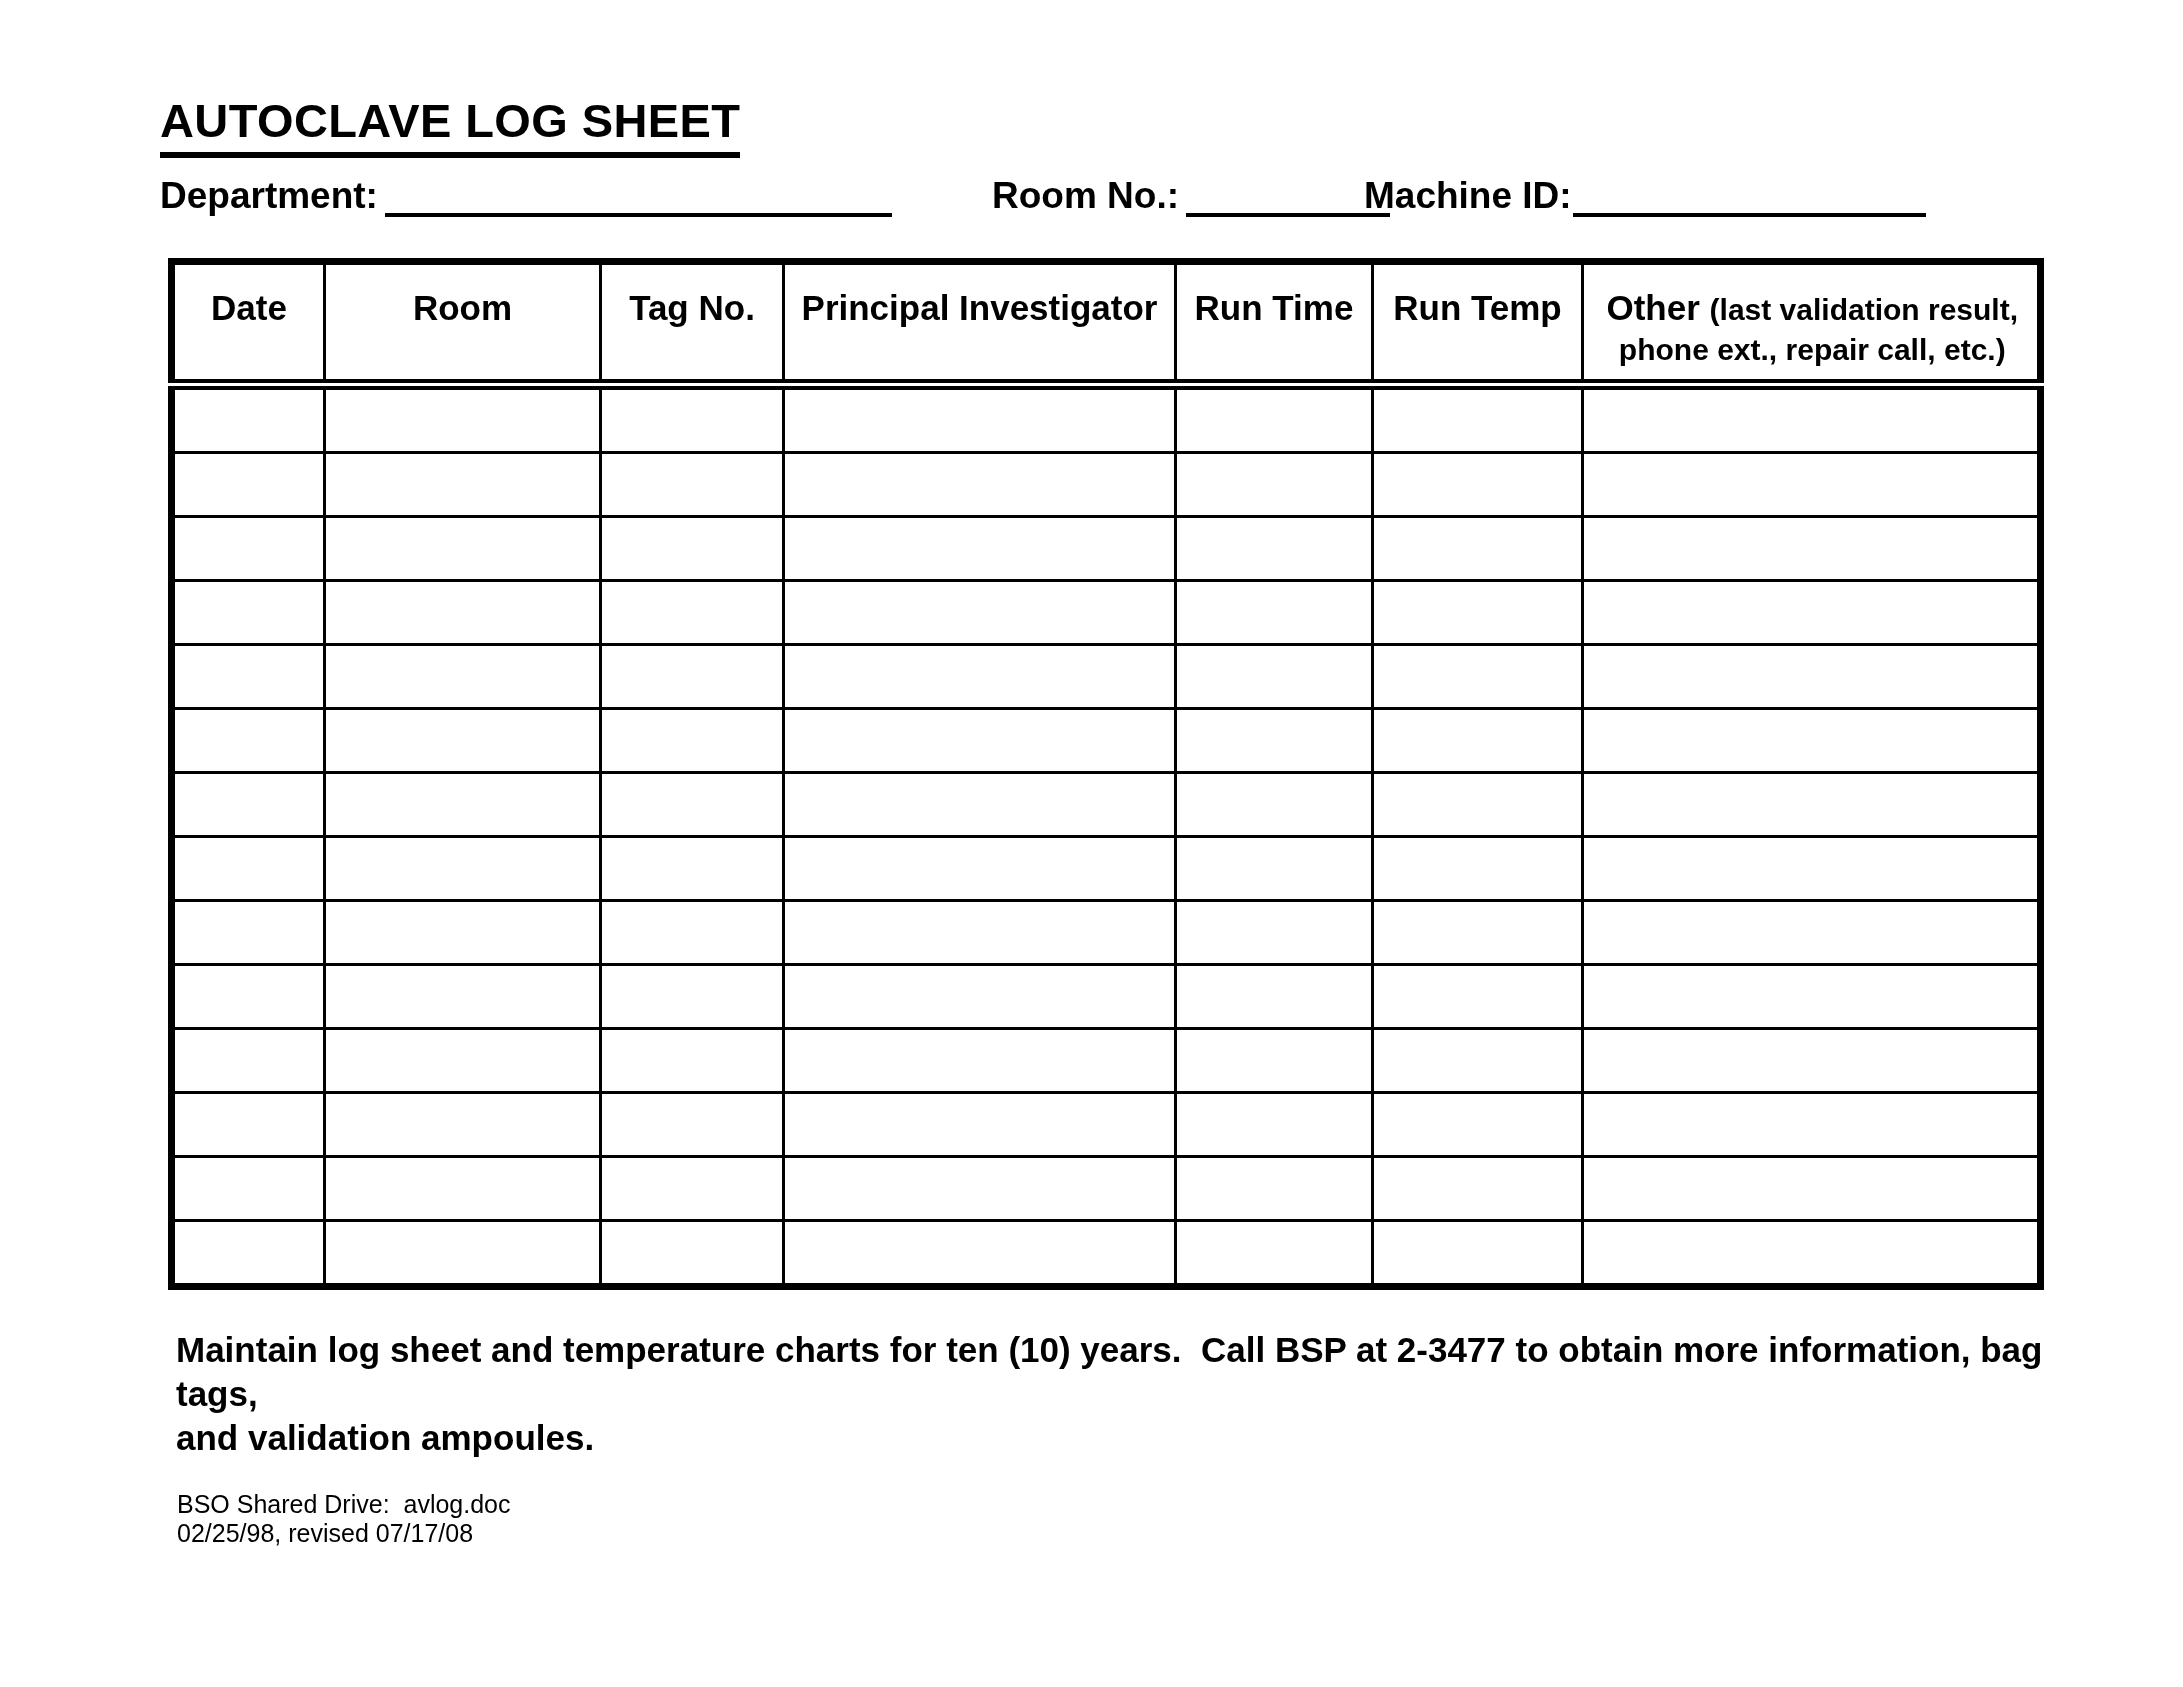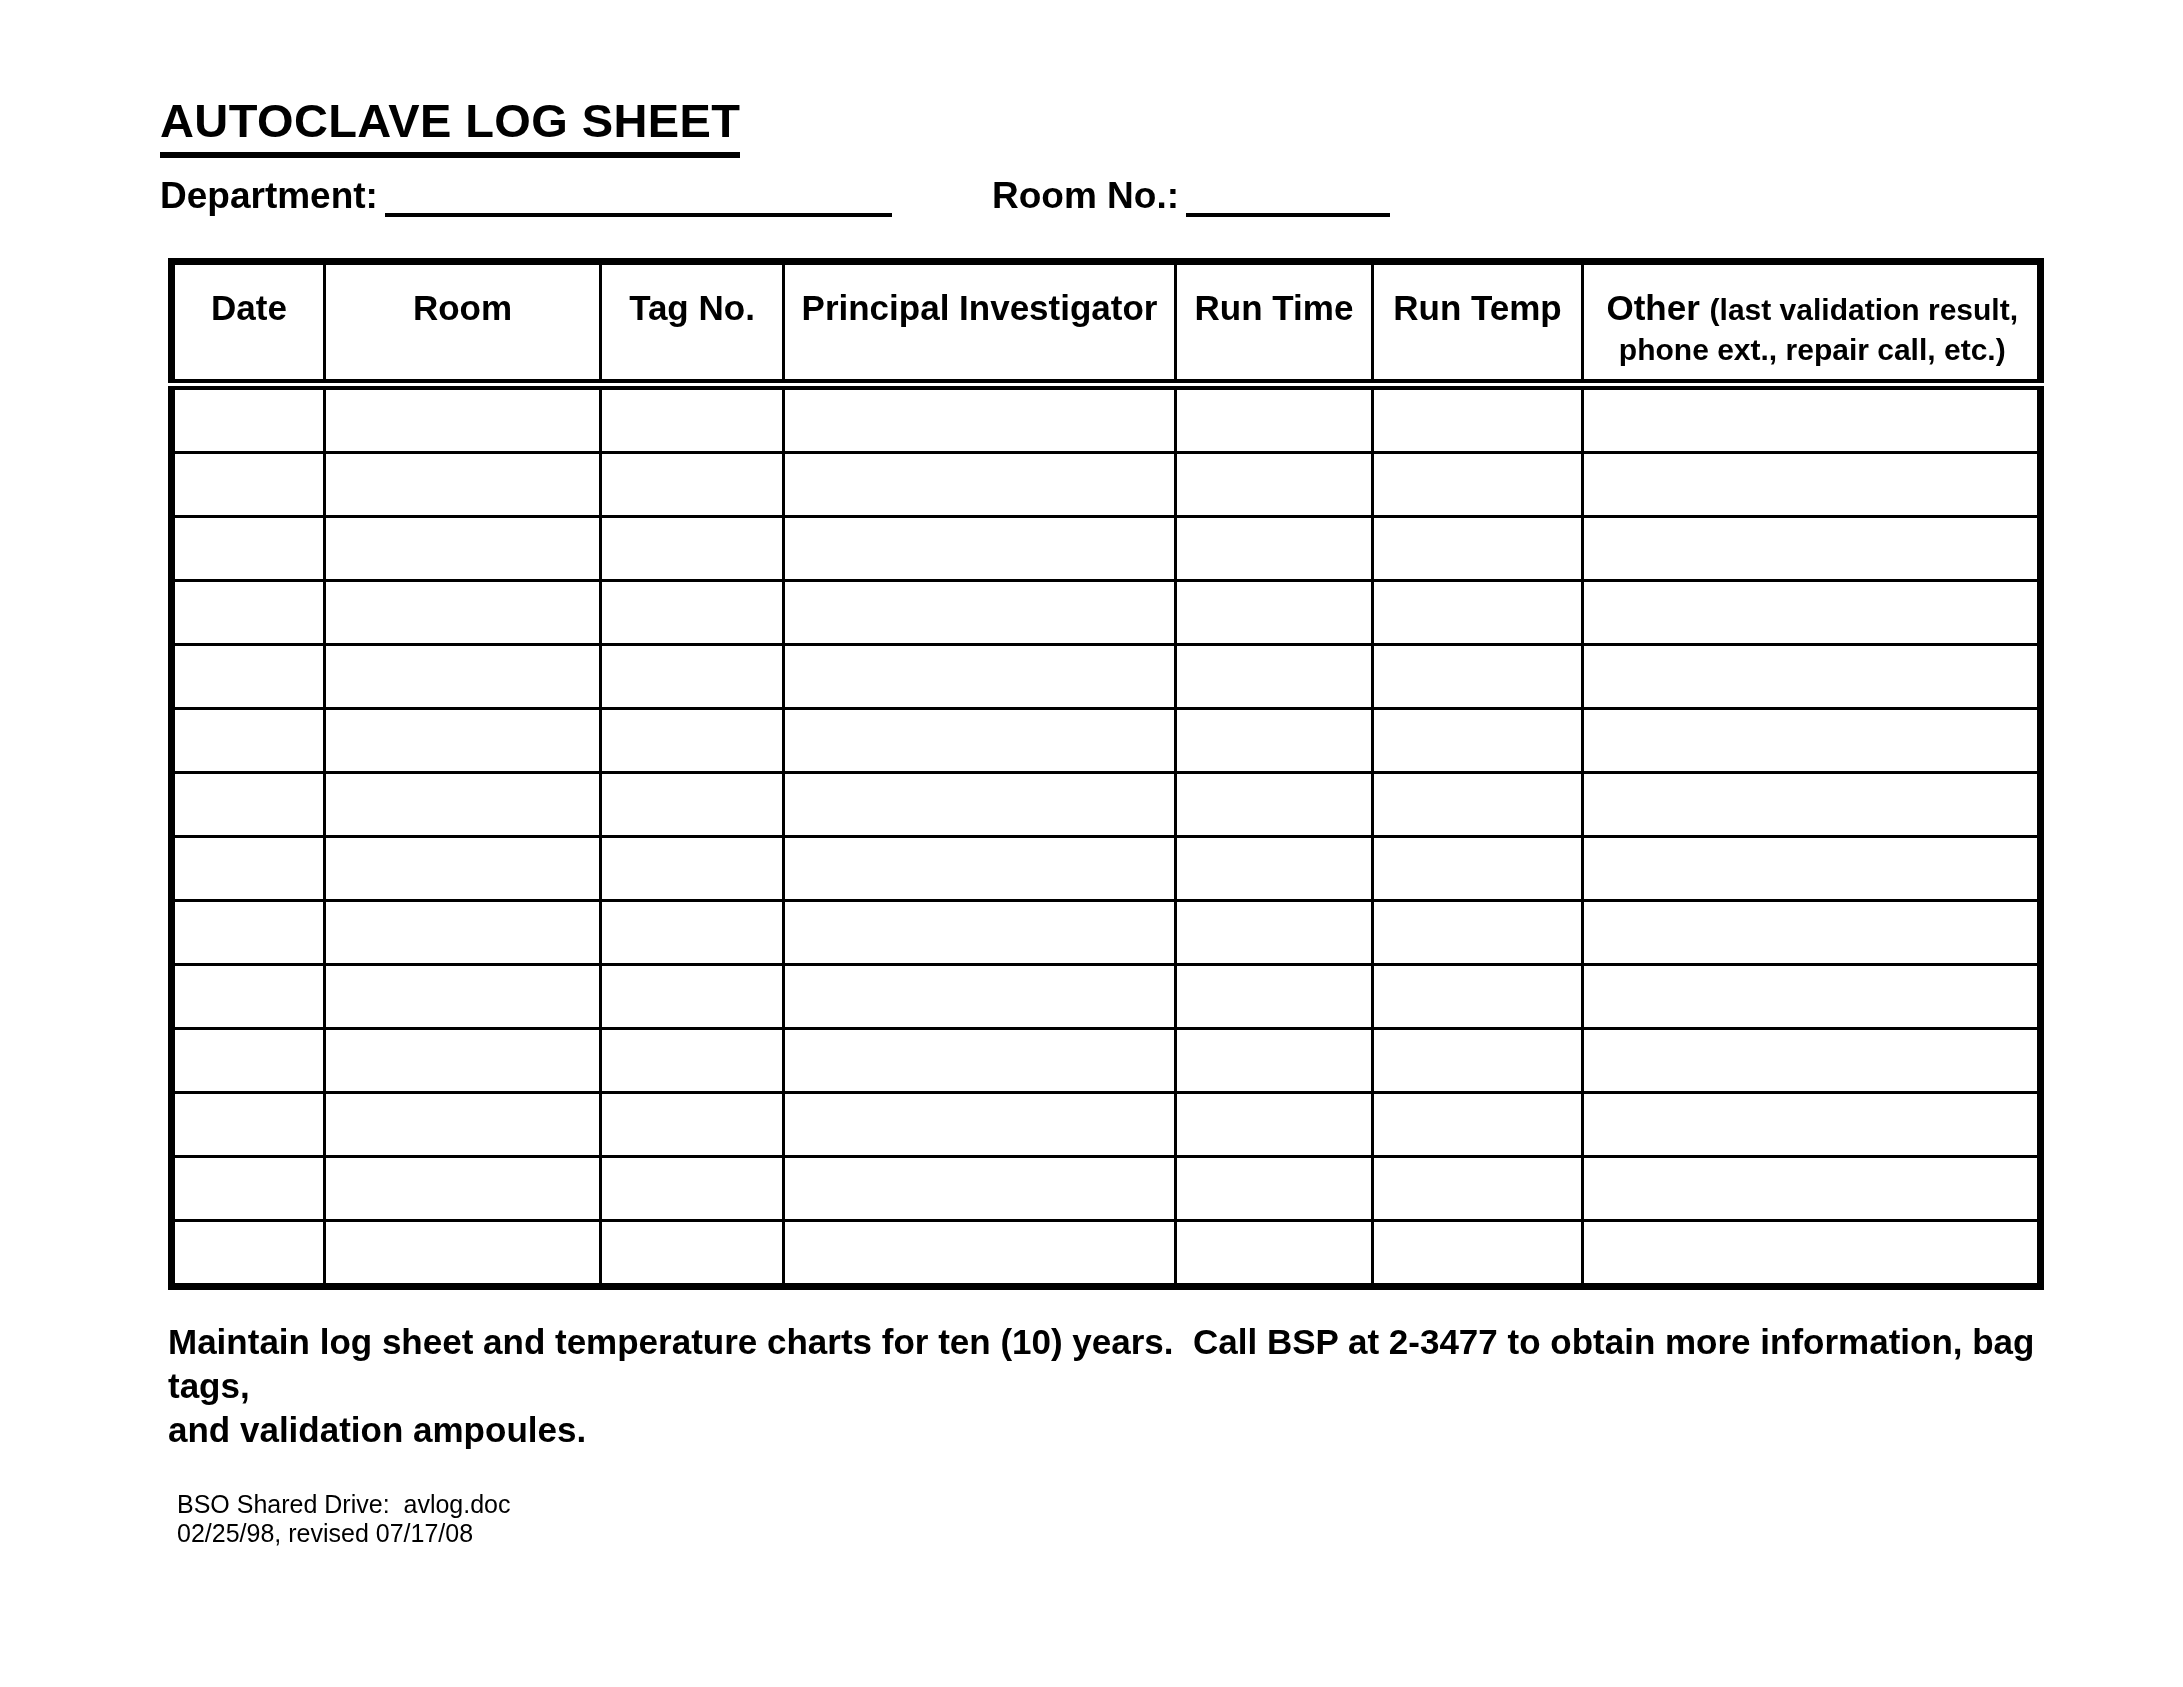--- a/index.html
+++ b/index.html
@@ -98,21 +98,21 @@
     height: 61px;
     background: #ffffff;
   }
 
   
   .note {
     position: absolute;
     left: 160px;
     top: 1312px;
     width: 1904px;
-    margin: 8px;
+    margin: 16px;
     font-size: 35px;
     font-weight: bold;
     line-height: 1.25;
     white-space: pre-wrap;
   }
 
   
   .fileinfo {
     position: absolute;
     left: 160px;
@@ -130,20 +130,23 @@
 <div class="page">
 
   <h1 class="title"><span class="underlined">AUTOCLAVE LOG SHEET</span></h1>
 
   <div class="form-line">
     <span class="field-group fg-department">
       <span>Department:</span><span class="fill-line fill-department"></span>
     </span>
     <span class="field-group fg-room">
       <span>Room No.:</span><span class="fill-line fill-room"></span>
+    </span>
+    <span class="field-group fg-machine">
+      <span>Machine ID:</span><span class="fill-line fill-machine"></span>
     </span>
   </div>
 
   <table class="log-table">
     <colgroup>
       <col style="width:153px">
       <col style="width:276px">
       <col style="width:183px">
       <col style="width:392px">
       <col style="width:197px">

